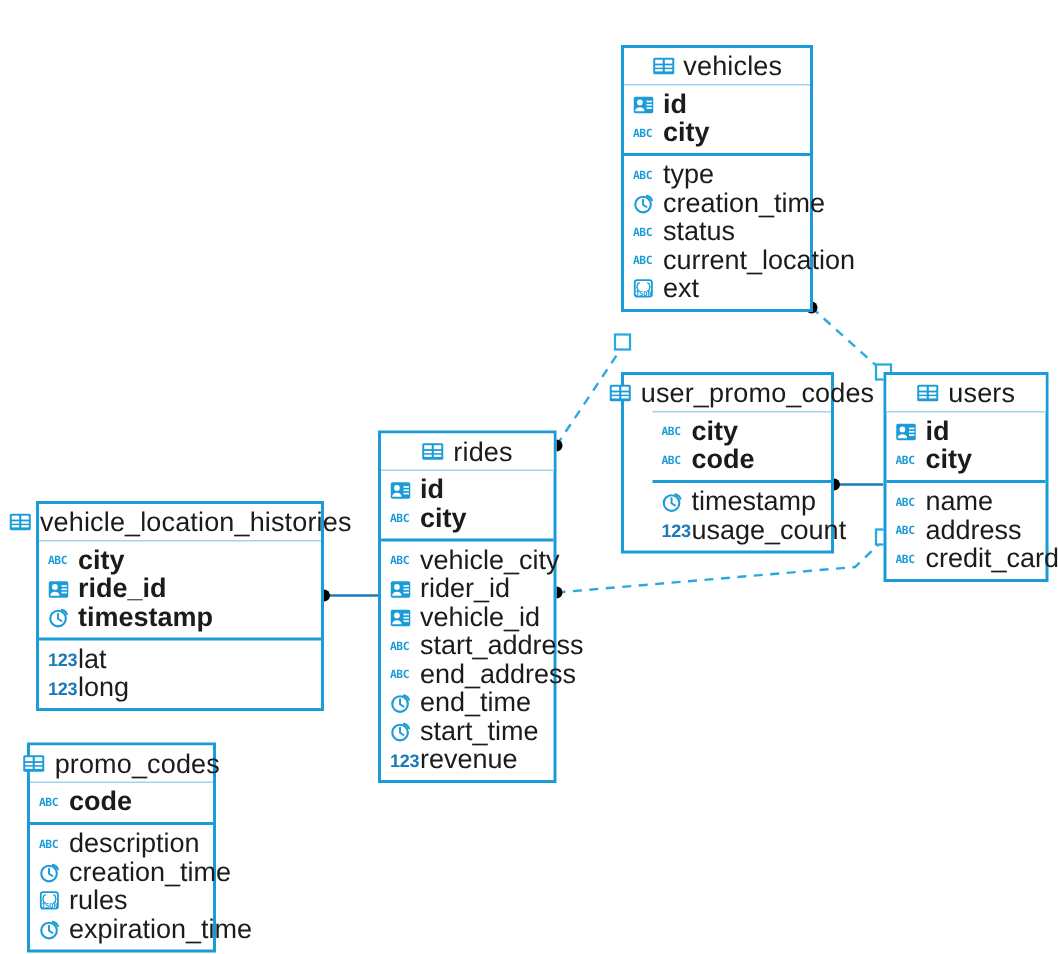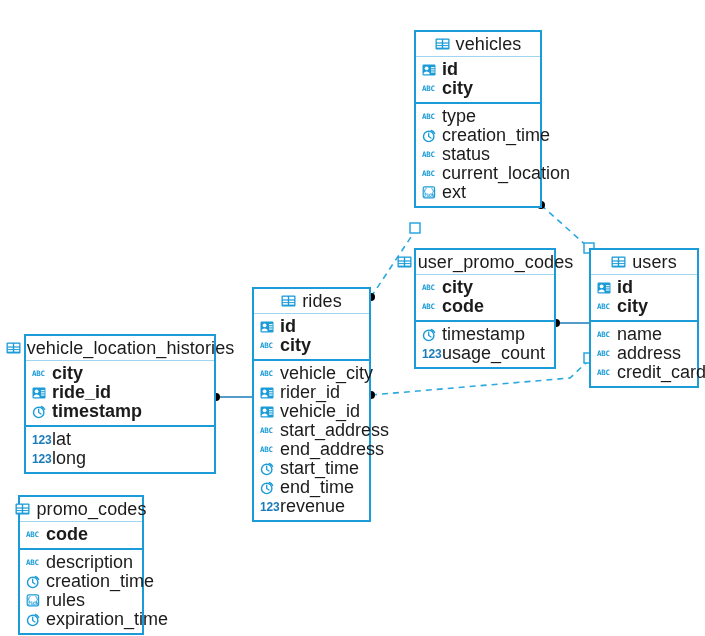--- a/index.html
+++ b/index.html
@@ -205,21 +205,21 @@
               <rect x="1.2" y="0.8" width="11.4" height="11" rx="1.6" fill="#ffffff" stroke="#1b9cd8" stroke-width="1.2"></rect>
               <path d="M4.2 2.6c-1 0-1.2 0.6-1.2 1.4 0 0.9-0.2 1.3-0.8 1.3 0.6 0 0.8 0.4 0.8 1.3 0 0.8 0.2 1.4 1.2 1.4" fill="none" stroke="#1b9cd8" stroke-width="0.9" stroke-linecap="round"></path>
               <path d="M9.7 2.6c1 0 1.2 0.6 1.2 1.4 0 0.9 0.2 1.3 0.8 1.3-0.6 0-0.8 0.4-0.8 1.3 0 0.8-0.2 1.4-1.2 1.4" fill="none" stroke="#1b9cd8" stroke-width="0.9" stroke-linecap="round"></path>
               <text class="json-ico-text" x="6.9" y="11.2" text-anchor="middle">JSON</text>
             </svg>
           </span>
           <span class="field-name">ext</span>
         </div>
       </div>
     </div>
-    <div class="entity" style="left: 414px; top: 248px; width: 142px;">
+    <div class="entity" style="left: 414px; top: 248px; width: 142px; padding-left: 19px;">
       <div class="entity-header">
         <span class="ico">
           <svg width="15" height="12" viewBox="0 0 15 12">
             <rect x="0.5" y="0.5" width="14" height="11" rx="1" fill="#1b9cd8"></rect>
             <rect x="1.8" y="1.8" width="5" height="2.6" fill="#ffffff"></rect>
             <rect x="8.2" y="1.8" width="5" height="2.6" fill="#ffffff"></rect>
             <rect x="1.8" y="5.6" width="5" height="1.5" fill="#ffffff"></rect>
             <rect x="8.2" y="5.6" width="5" height="1.5" fill="#ffffff"></rect>
             <rect x="1.8" y="8.1" width="5" height="1.5" fill="#ffffff"></rect>
             <rect x="8.2" y="8.1" width="5" height="1.5" fill="#ffffff"></rect>
@@ -399,31 +399,31 @@
           <span class="field-name">end_address</span>
         </div>
         <div class="field">
           <span class="ico">
             <svg width="14" height="14" viewBox="0 0 14 14">
               <circle cx="6.7" cy="7.4" r="5.2" fill="#ffffff" stroke="#1b9cd8" stroke-width="1.4"></circle>
               <path d="M6.7 4.2v3.3l2.3 1.5" fill="none" stroke="#1b9cd8" stroke-width="1.3" stroke-linecap="round"></path>
               <path d="M9.2 1.5c1.6 0.4 2.9 1.5 3.5 3" fill="none" stroke="#1b9cd8" stroke-width="1.3" stroke-linecap="round"></path>
             </svg>
           </span>
+          <span class="field-name">end_time</span>
+        </div>
+        <div class="field">
+          <span class="ico">
+            <svg width="14" height="14" viewBox="0 0 14 14">
+              <circle cx="6.7" cy="7.4" r="5.2" fill="#ffffff" stroke="#1b9cd8" stroke-width="1.4"></circle>
+              <path d="M6.7 4.2v3.3l2.3 1.5" fill="none" stroke="#1b9cd8" stroke-width="1.3" stroke-linecap="round"></path>
+              <path d="M9.2 1.5c1.6 0.4 2.9 1.5 3.5 3" fill="none" stroke="#1b9cd8" stroke-width="1.3" stroke-linecap="round"></path>
+            </svg>
+          </span>
           <span class="field-name">start_time</span>
-        </div>
-        <div class="field">
-          <span class="ico">
-            <svg width="14" height="14" viewBox="0 0 14 14">
-              <circle cx="6.7" cy="7.4" r="5.2" fill="#ffffff" stroke="#1b9cd8" stroke-width="1.4"></circle>
-              <path d="M6.7 4.2v3.3l2.3 1.5" fill="none" stroke="#1b9cd8" stroke-width="1.3" stroke-linecap="round"></path>
-              <path d="M9.2 1.5c1.6 0.4 2.9 1.5 3.5 3" fill="none" stroke="#1b9cd8" stroke-width="1.3" stroke-linecap="round"></path>
-            </svg>
-          </span>
-          <span class="field-name">end_time</span>
         </div>
         <div class="field">
           <span class="ico">
             <span class="num-ico">123</span>
           </span>
           <span class="field-name">revenue</span>
         </div>
       </div>
     </div>
     <div class="entity" style="left: 24px; top: 334px; width: 192px;">

